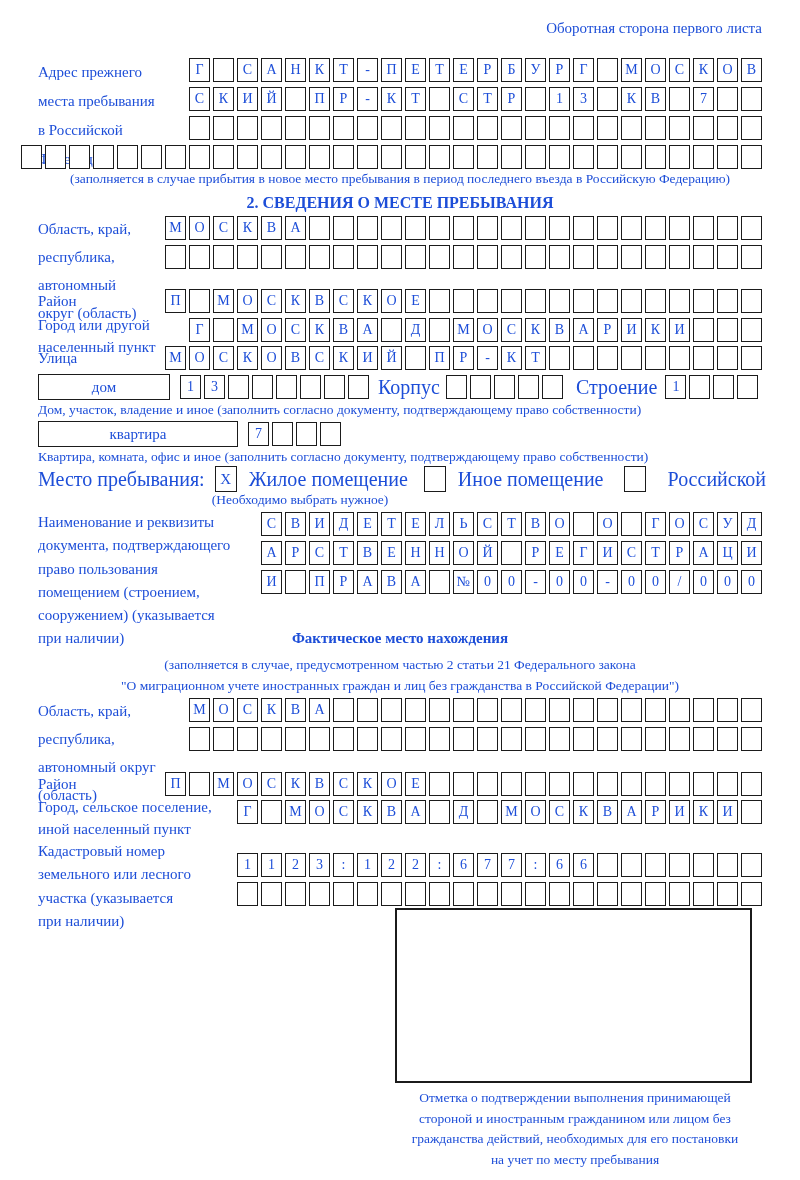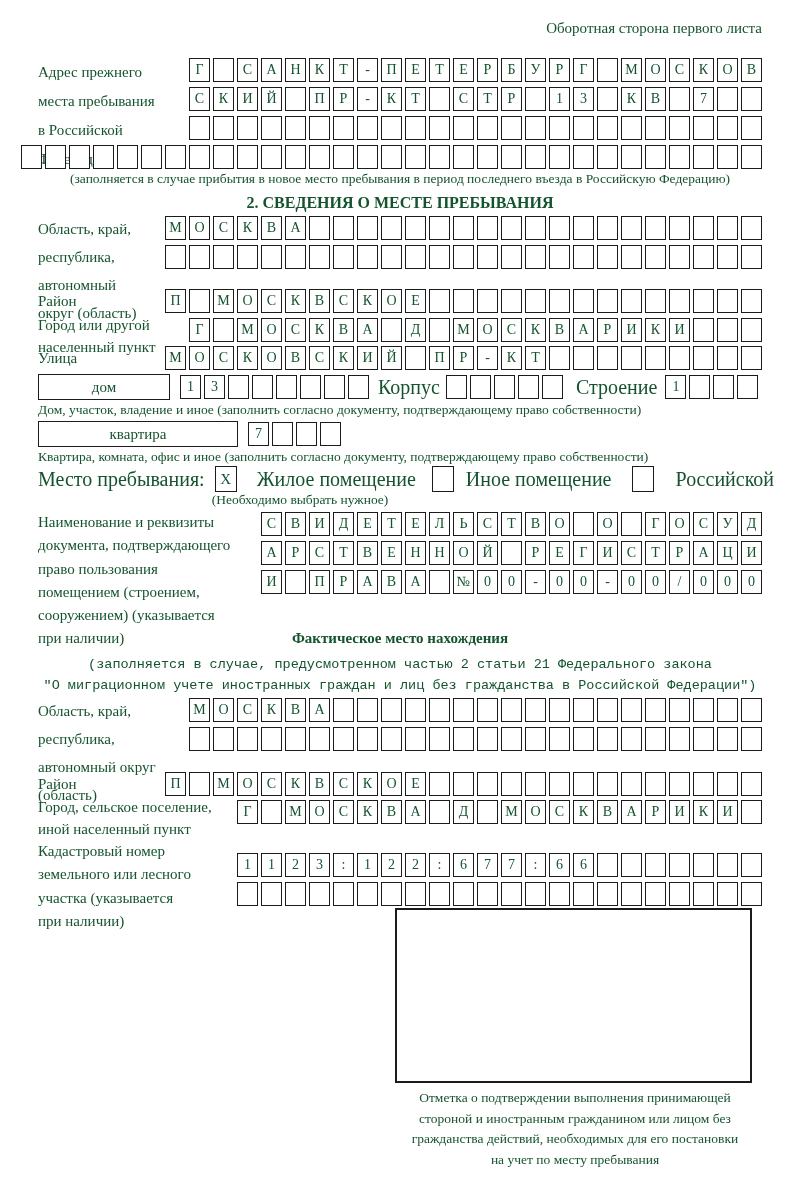--- a/index.html
+++ b/index.html
@@ -1,18 +1,18 @@
 <!DOCTYPE html>
 <html><head>
 <meta charset="utf-8">
 <style>
   html,body{margin:0;padding:0;background:#ffffff;}
   .page{
     position:relative;width:800px;height:1180px;background:#ffffff;overflow:hidden;
-    font-family:"Liberation Serif","DejaVu Serif",serif;color:#14532d;
+    font-family:"Liberation Serif","DejaVu Serif",serif;color:#1d4ed8;
   }
   .abs{position:absolute;}
   .title{position:absolute;top:20px;right:38px;font-size:15px;}
   .lbl{position:absolute;left:38px;font-size:15px;white-space:pre-line;}
   .rowstack{position:absolute;right:38px;display:flex;flex-direction:column;gap:5px;align-items:flex-end;}
   .boxrow{display:flex;gap:3px;justify-content:flex-end;}
   .boxrow.abs{right:38px;}
   .cell{
     flex:0 0 21px;width:21px;height:24px;border:1.6px solid #1b1b1b;box-sizing:border-box;
     display:flex;align-items:center;justify-content:center;font-size:14px;background:#fff;
@@ -341,21 +341,21 @@
         <span class="cell">&nbsp;</span>
         <span class="cell">&nbsp;</span>
         <span class="cell">&nbsp;</span>
       </div>
   </div>
   <div class="caption" style="top:449px;">Квартира, комната, офис и иное (заполнить согласно документу, подтверждающему право собственности)</div>
 
   <div class="hrow" style="top:466px;">
     <span class="inl">Место пребывания:</span>
     <span class="cb" style="margin-left:10px;">X</span>
-    <span class="inl" style="margin-left:20px;">Жилое помещение</span>
+    <span class="inl" style="margin-left:12px;">Жилое помещение</span>
     <span class="cb" style="margin-left:16px;"></span>
     <span class="inl" style="margin-left:12px;">Иное помещение</span>
     <span class="cb" style="margin-left:20px;"></span>
     <span class="inl" style="margin-left:22px;">Российской</span>
   </div>
   <div class="note" style="top:492px;left:60px;right:260px;">(Необходимо выбрать нужное)</div>
 
   <div class="lbl" style="top:511px;width:235px;line-height:23.3px;">Наименование и реквизиты
 документа, подтверждающего
 право пользования
@@ -428,21 +428,21 @@
         <span class="cell">0</span>
         <span class="cell">0</span>
         <span class="cell">/</span>
         <span class="cell">0</span>
         <span class="cell">0</span>
         <span class="cell">0</span>
       </div>
   </div>
 
   <div class="h3" style="top:630px;">Фактическое место нахождения</div>
-  <div class="note" style="top:654px;line-height:21px;font-family:Liberation Mono, monospace;">(заполняется в случае, предусмотренном частью 2 статьи 21 Федерального закона
+  <div class="note" style="top:654px;line-height:21px;">(заполняется в случае, предусмотренном частью 2 статьи 21 Федерального закона
 "О миграционном учете иностранных граждан и лиц без гражданства в Российской Федерации")</div>
 
   <div class="lbl" style="top:697px;width:170px;line-height:28px;">Область, край,
 республика,
 автономный округ
 (область)</div>
   <div class="rowstack" style="top:698px;">
     <div class="boxrow">
         <span class="cell">М</span>
         <span class="cell">О</span>

